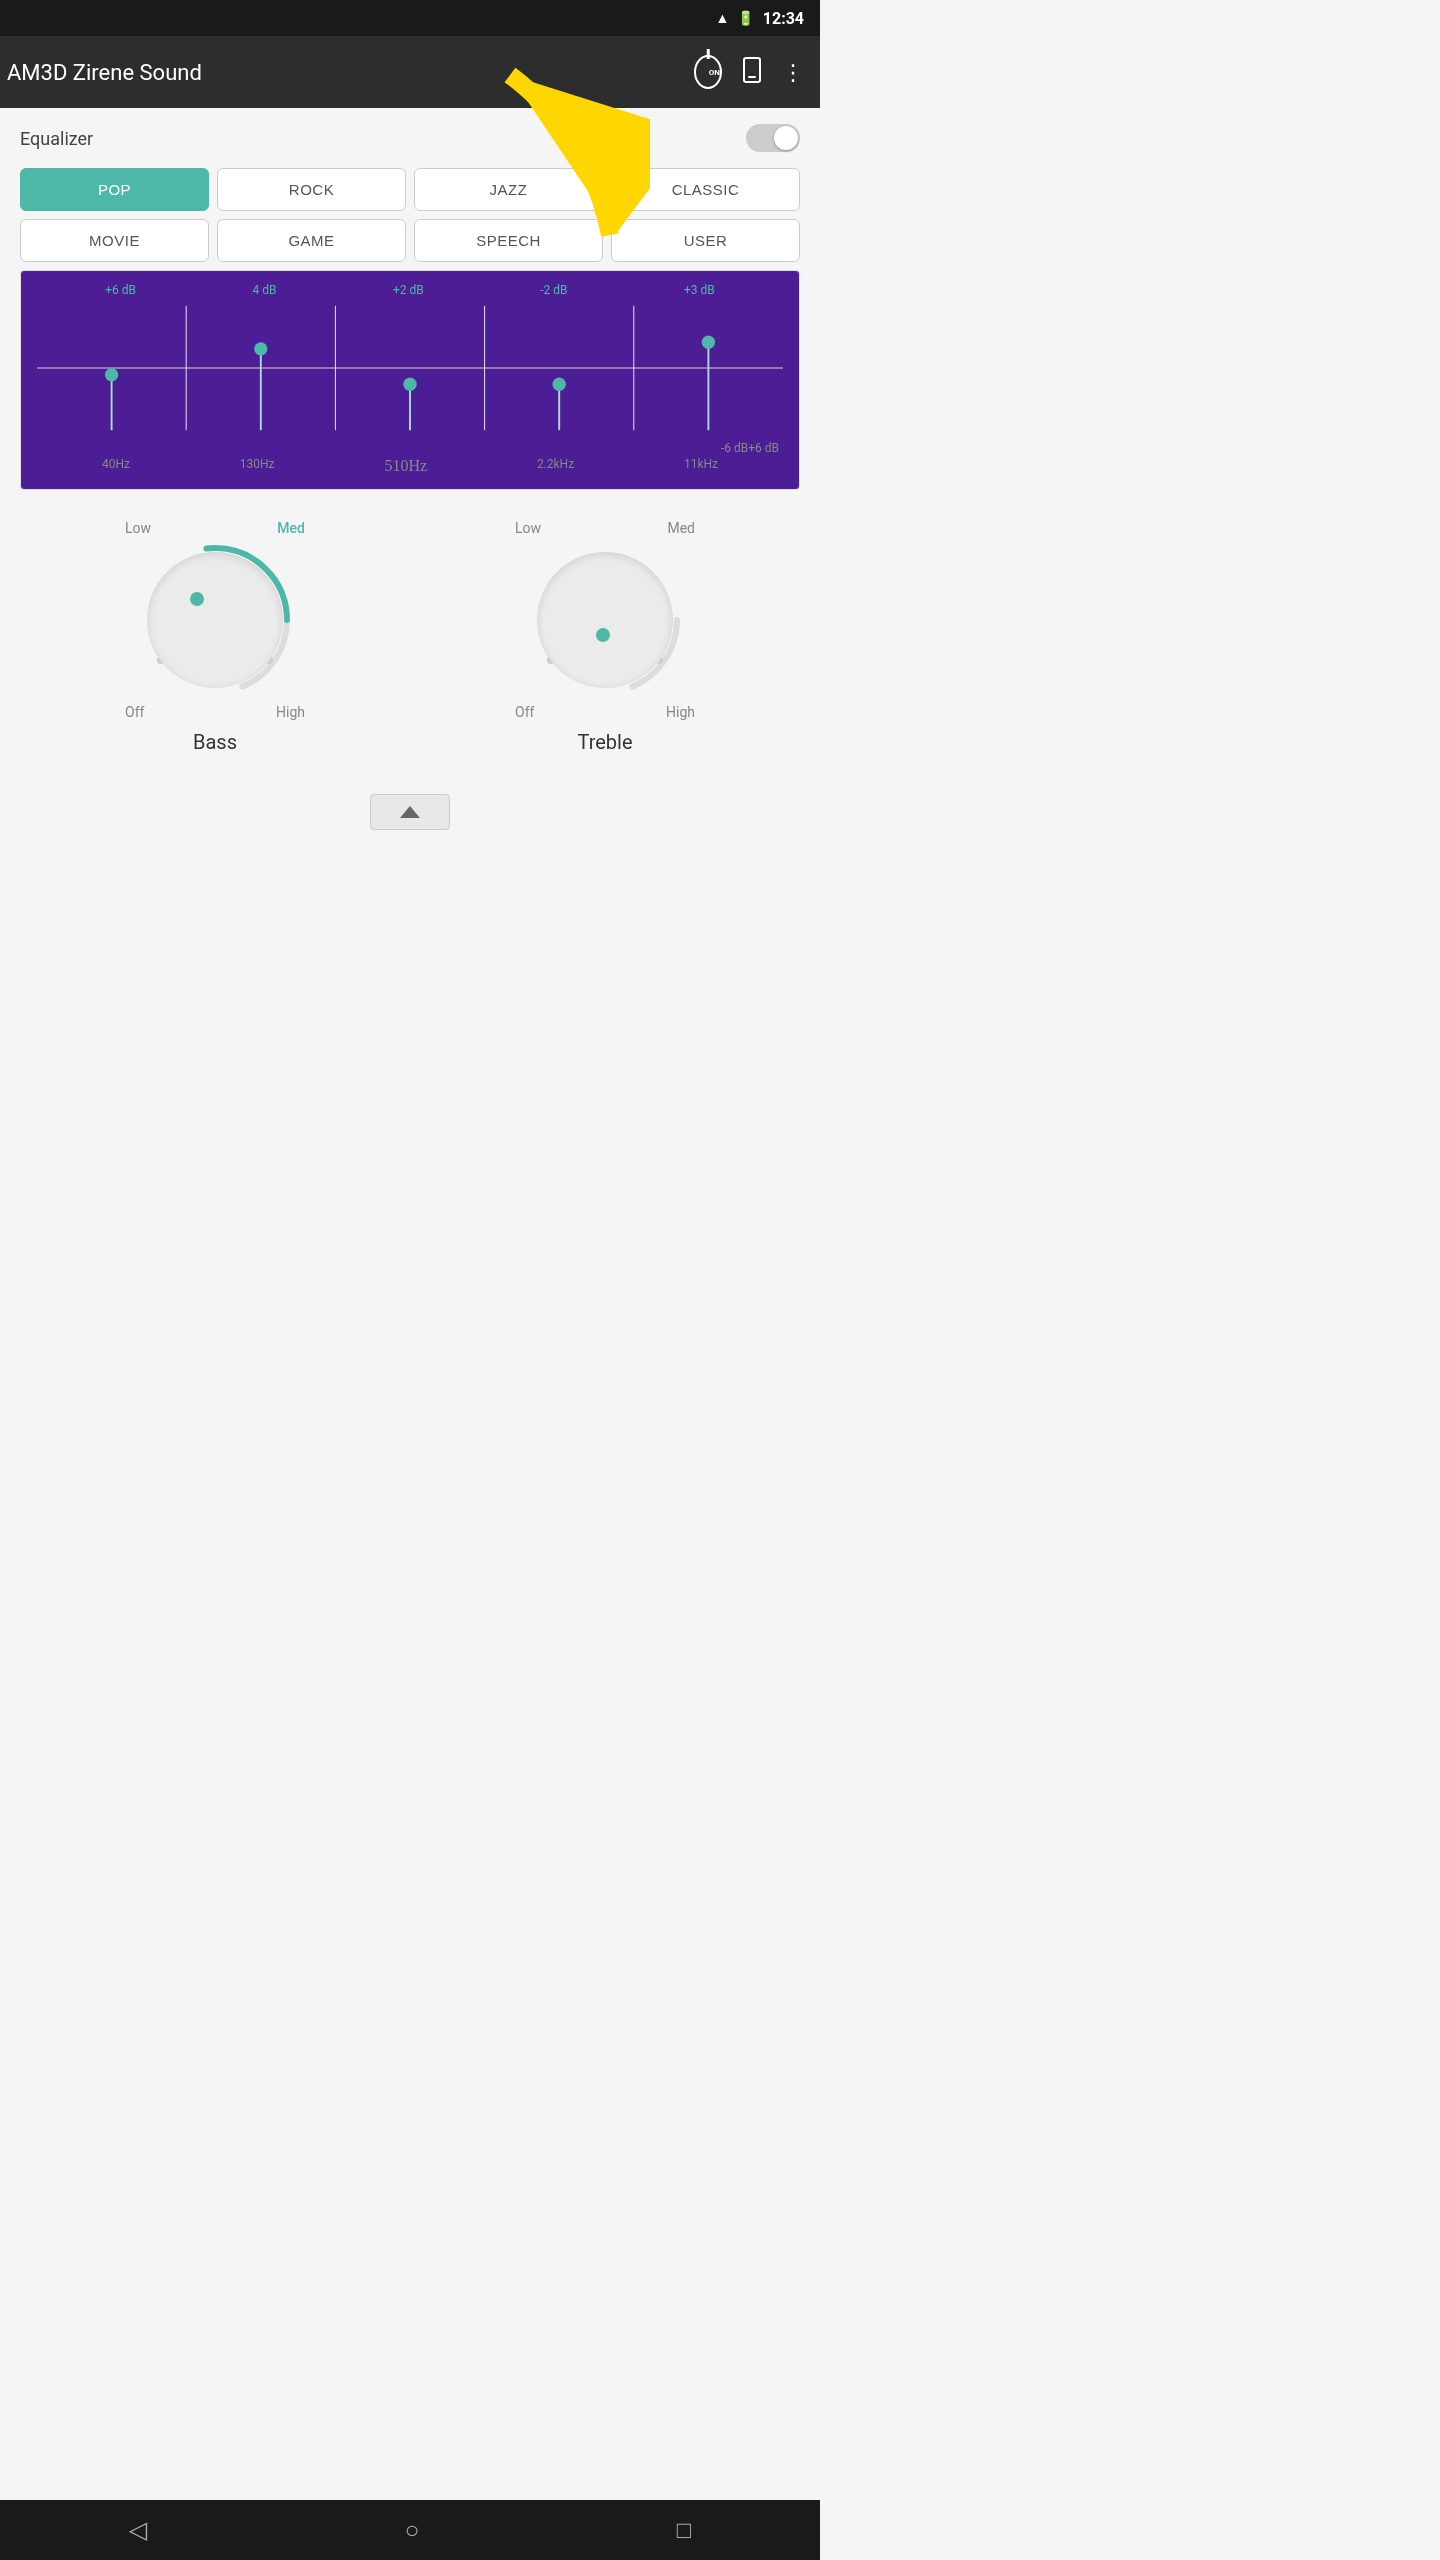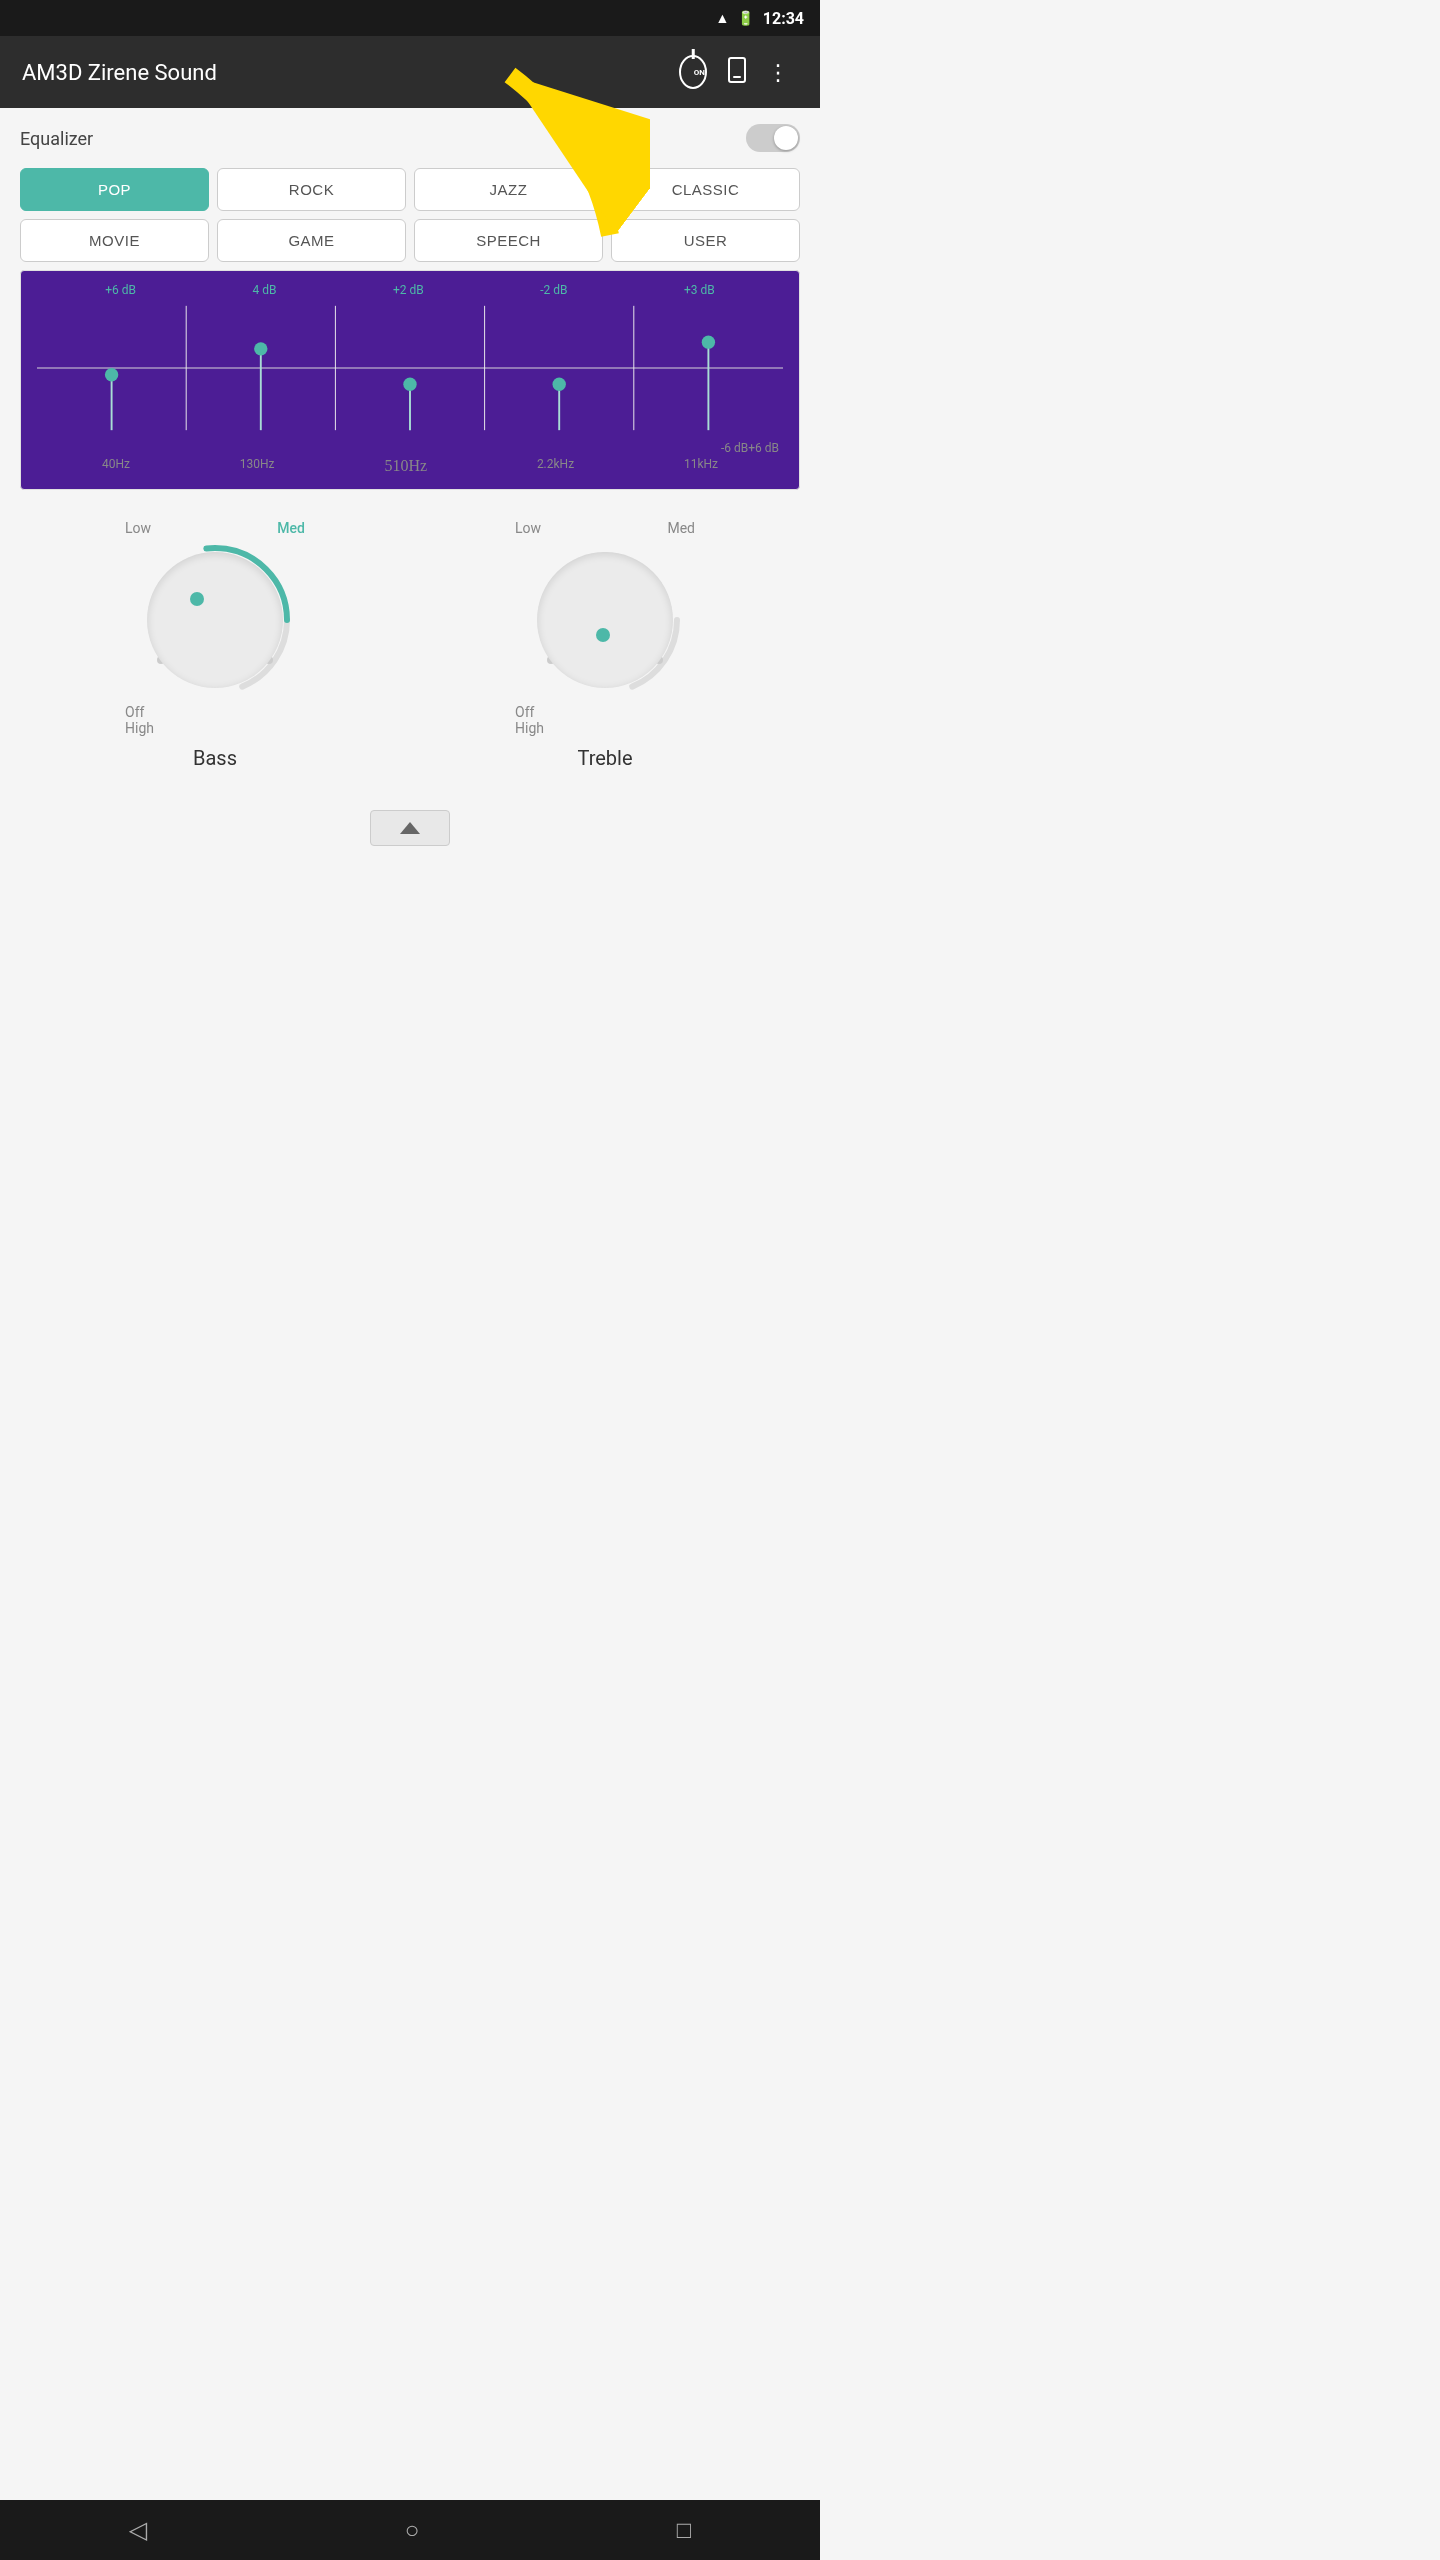--- a/index.html
+++ b/index.html
@@ -31,21 +31,21 @@
       color: white;
       font-size: 14px;
     }
 
     
     .app-bar {
       background: #2d2d2d;
       height: 72px;
       display: flex;
       align-items: center;
-      padding: 0 22px;
+      padding: 0 7px;
     }
     .app-title {
       color: white;
       font-size: 22px;
       font-weight: 400;
       flex: 1;
     }
     .app-bar-icon {
       color: white;
       font-size: 22px;
@@ -217,21 +217,20 @@
       height: 14px;
       background: #4db8a8;
       border-radius: 50%;
     }
     .knob-labels-bottom {
       display: flex;
       justify-content: space-between;
       width: 100%;
       padding: 0 10px;
       margin-top: 4px;
-      flex-direction: column;
     }
     .knob-label-off {
       font-size: 14px;
       color: #888;
     }
     .knob-label-high {
       font-size: 14px;
       color: #888;
     }
     .knob-name {

